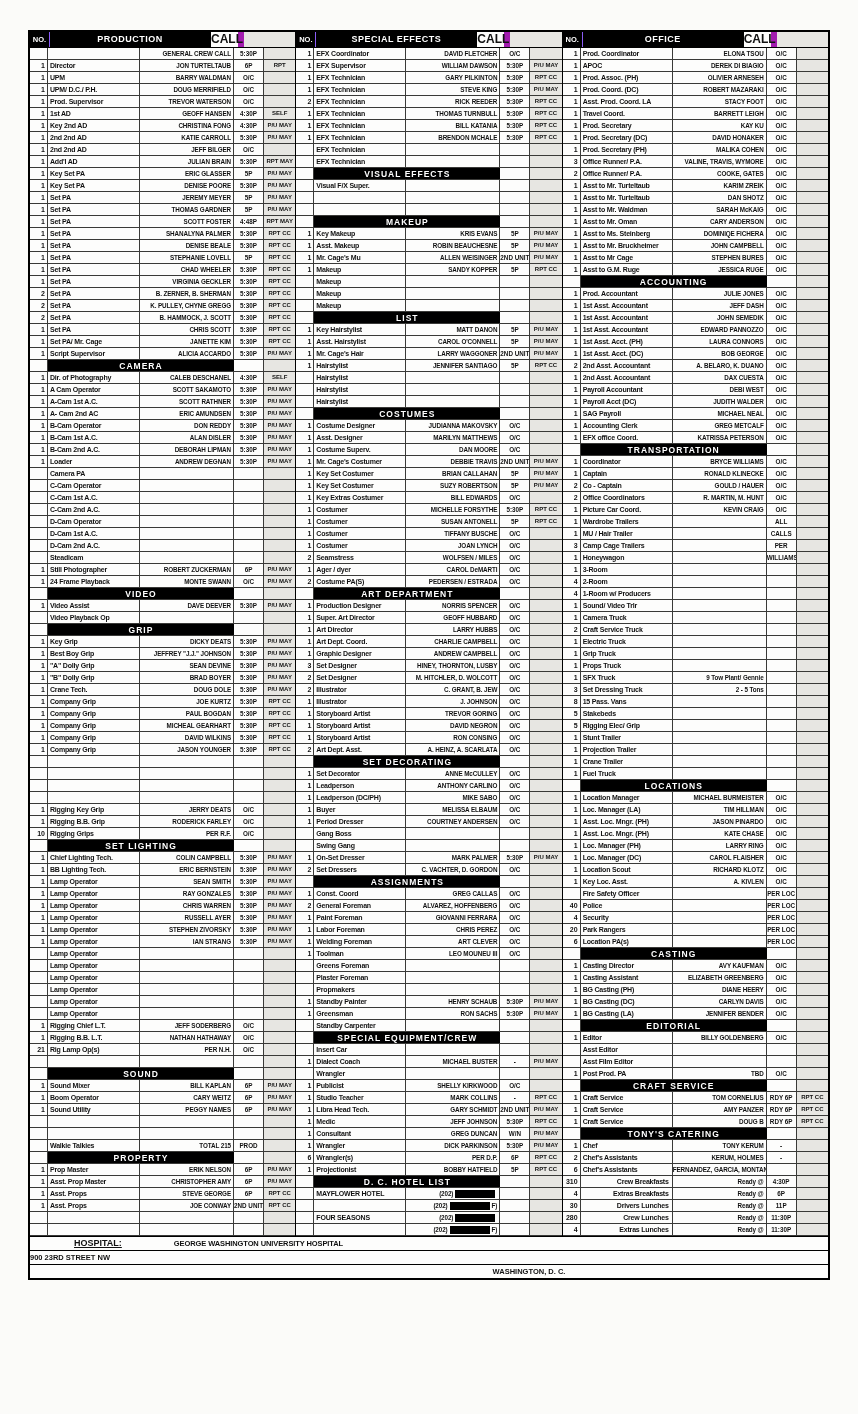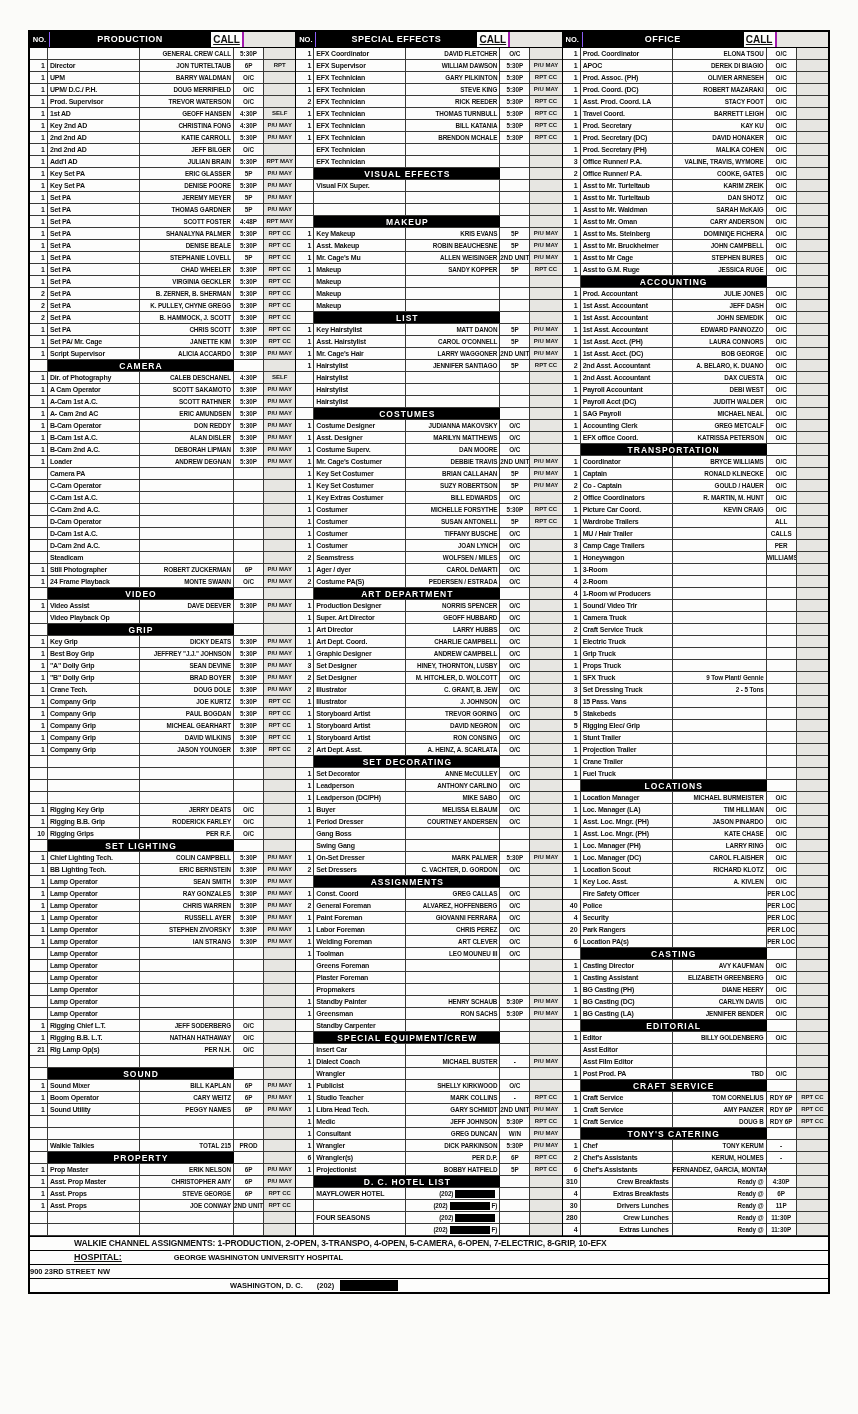--- a/index.html
+++ b/index.html
@@ -14,21 +14,21 @@
   .th-date{font-size:11.5px;font-weight:700;margin-left:12px;}
   .th-day{font-size:11.5px;font-weight:700;margin-left:auto;margin-right:34px;letter-spacing:1px;}
   
   #colhdrs,#body{display:flex;}
   .cgrp{width:266px;}
   .cgrp.mid{border-left:1px solid #000;border-right:1px solid #000;width:266px;}
   
   .chr{display:grid;grid-template-columns:20px 160px 34px 1fr;height:15px;border-bottom:1px solid #000;}
   .chr .no{background:#000;color:#fff;font-size:7.5px;font-weight:700;text-align:center;line-height:15px;border-right:1px solid #8b5cf6;}
   .chr .dept{background:#000;color:#fff;font-size:9px;font-weight:700;text-align:center;line-height:15px;letter-spacing:.5px;}
-  .chr .call{font-size:10px;font-weight:700;text-align:center;line-height:15px;border-left:1px solid #000;border-right:2px solid #a21caf;text-decoration:underline;}
+  .chr .call{font-size:12px;font-weight:700;text-align:center;line-height:15px;border-left:1px solid #000;border-right:6px solid #a21caf;}
   
   .col{display:block;}
   .r{display:grid;grid-template-columns:18px 92px 94px 30px 1fr;height:12px;border-bottom:1px solid #3a3a38;box-sizing:border-box;}
   .c{overflow:hidden;white-space:nowrap;line-height:11px;box-sizing:border-box;}
   .cno{border-right:1px solid #3a3a38;font-size:7px;font-weight:700;text-align:right;padding-right:2px;}
   .ctitle{border-right:1px solid #3a3a38;font-size:7px;font-weight:700;padding-left:2px;letter-spacing:-.2px;}
   .ctitle.tr{text-align:right;padding-right:3px;}
   .cname{border-right:1px solid #3a3a38;font-size:6.3px;font-weight:700;text-align:right;padding-right:2px;letter-spacing:-.1px;}
   .ccall{border-right:1px solid #3a3a38;font-size:6.3px;font-weight:700;text-align:center;}
   .cst{font-size:6px;font-weight:700;text-align:center;}
@@ -36,21 +36,21 @@
   .r.sec .cbar{grid-column:2/4;background:#000;color:#fff;font-size:8.5px;font-weight:700;text-align:center;line-height:12px;letter-spacing:1px;}
   .redact{display:inline-block;width:40px;height:8px;background:#000;vertical-align:middle;margin:0 2px;}
   
   .nrow{border-top:1px solid #000;height:13px;line-height:13px;white-space:nowrap;overflow:hidden;}
   #notesbox{width:302px;background:#000;color:#fff;font-size:8.5px;font-weight:700;padding-left:8px;height:13px;line-height:13px;}
   .ntext{font-size:8.5px;font-weight:700;padding-left:44px;letter-spacing:-.1px;}
   .nhosp{display:flex;}
   .nhosp .hlab{font-size:9px;font-weight:700;text-decoration:underline;margin-left:44px;}
   .nhosp .hval{font-size:7.5px;font-weight:700;margin-left:52px;letter-spacing:-.1px;}
   .naddr{font-size:7.5px;font-weight:700;}
-  .ncity{font-size:7.5px;font-weight:700;padding-left:200px;display:flex;align-items:center;}
+  .ncity{font-size:7.5px;font-weight:700;padding-left:200px;display:flex;align-items:center;flex-direction:column;}
   .redact2{display:inline-block;width:58px;height:11px;background:#000;margin-left:6px;}
 </style>
 </head>
 <body>
 
 <div id="sheet">
 
 
   <div id="colhdrs">
     <div class="cgrp chr">
@@ -2133,21 +2133,20 @@
           <div class="c cno">4</div>
           <div class="c ctitle tr">Extras Lunches</div>
           <div class="c cname">Ready @</div>
           <div class="c ccall">11:30P</div>
           <div class="c cst stip"></div>
         </div>
       </div>
   </div>
 
   <div>
-    <div class="nrow ntext">WALKIE CHANNEL ASSIGNMENTS:  1-PRODUCTION,  2-OPEN,  3-TRANSPO,  4-OPEN,  5-CAMERA,  6-OPEN,  7-ELECTRIC,  8-GRIP, 10-EFX</div>
     <div class="nrow nhosp">
       <span class="hlab">HOSPITAL:</span>
       <span class="hval">GEORGE WASHINGTON UNIVERSITY HOSPITAL</span>
     </div>
     <div class="nrow naddr">900 23RD STREET NW</div>
     <div class="nrow ncity">
       <span>WASHINGTON, D. C.</span>
       <span style="margin-left:14px">(202)</span>
       <span class="redact2"></span>
     </div>

